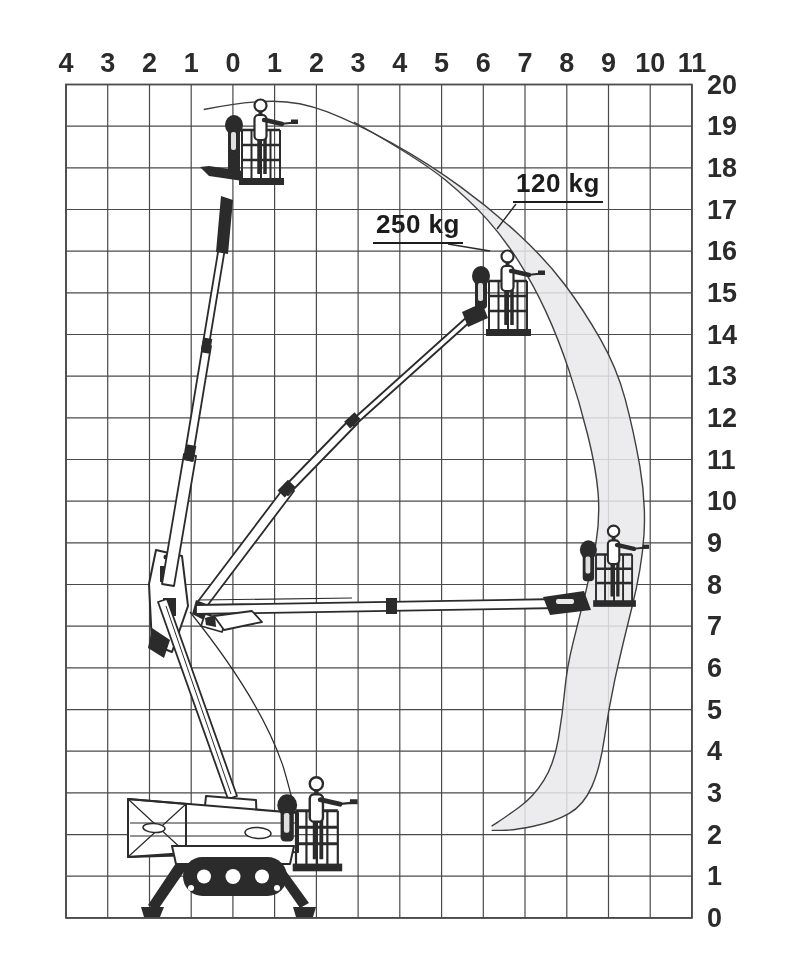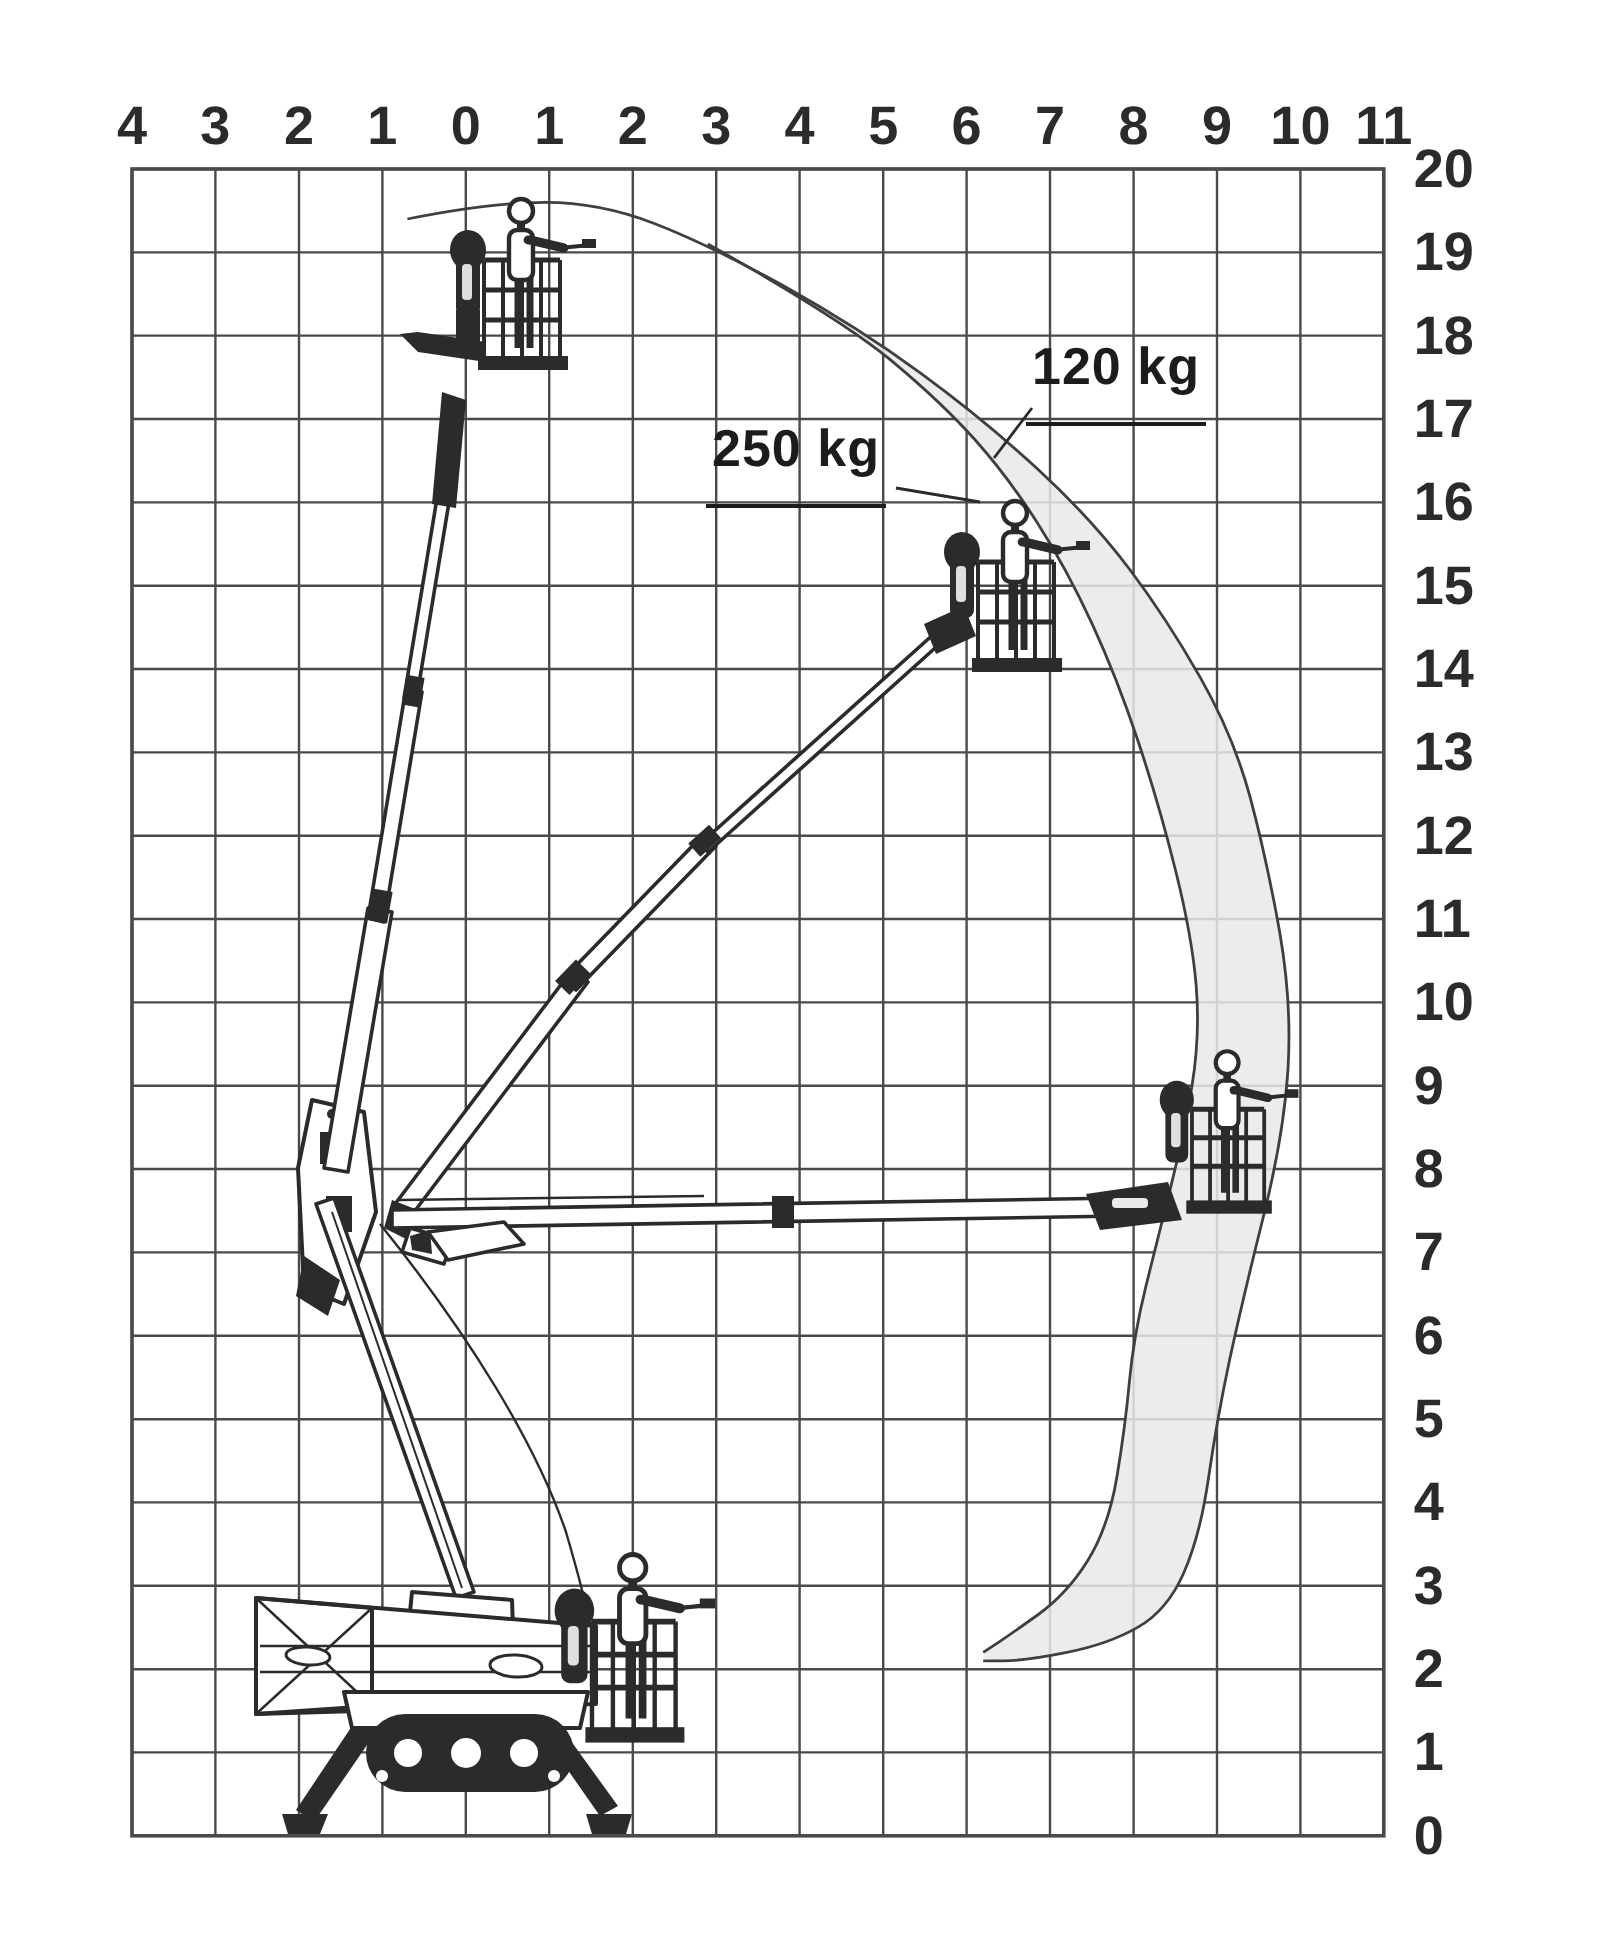--- a/index.html
+++ b/index.html
@@ -1,24 +1,24 @@
 <!DOCTYPE html>
 <html><head>
 <meta charset="utf-8">
 <style>
   html,body{margin:0;padding:0;background:#fff;}
   .canvas{position:relative;width:800px;height:976px;background:#ffffff;overflow:hidden;
           font-family:"Liberation Sans",sans-serif;}
   svg{position:absolute;left:0;top:0;}
   svg text{font-family:"Liberation Sans",sans-serif;font-weight:600;font-size:27px;fill:#2b2b2b;}
   .kg-label{position:absolute;font-size:26px;font-weight:700;color:#1c1c1c;
-            border-bottom:2.5px solid #1c1c1c;padding:0 3px 13px 3px;line-height:1.1;
+            border-bottom:2.5px solid #1c1c1c;padding:0 3px 3px 3px;line-height:1.1;
             letter-spacing:0.5px;background:transparent;}
   #label-120{left:513px;top:169px;}
-  #label-250{left:353px;top:210px;}
+  #label-250{left:373px;top:210px;}
 </style>
 </head>
 <body>
 
 <div class="canvas">
 
 <svg id="diagram" width="800" height="976" viewBox="0 0 800 976">
   <defs>
     <g id="g-basket">
 

